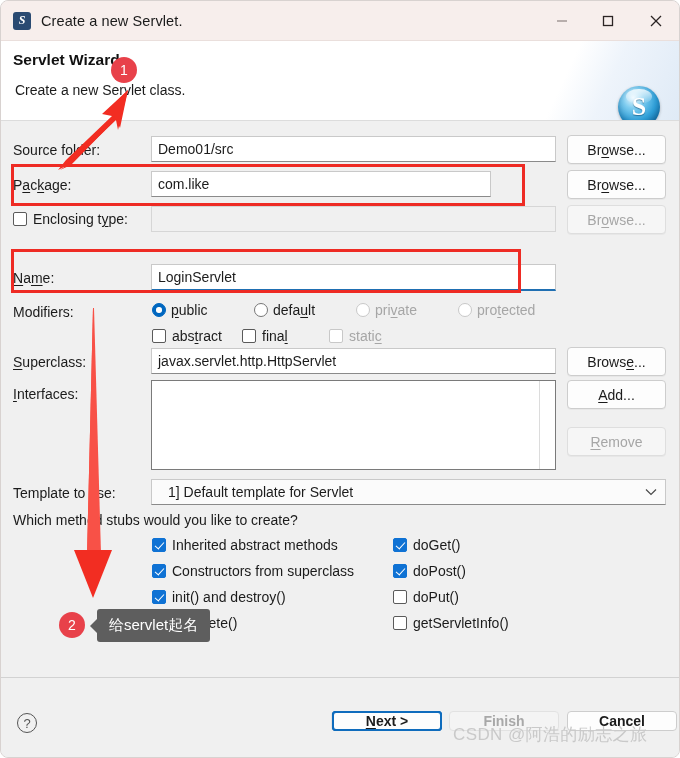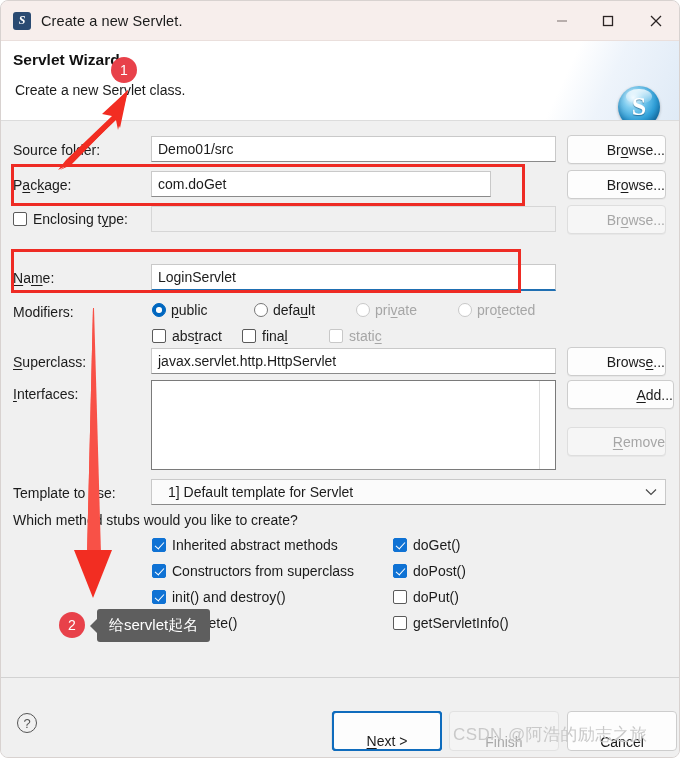--- a/index.html
+++ b/index.html
@@ -115,21 +115,21 @@
   .field.focused { border-bottom: 2px solid #1f6fb2; }
   .field.disabled { background: #f0f0f0; border-color: #d6d6d6; }
 
   .btn {
     position: absolute;
     height: 29px;
     background: #fdfdfd;
     border: 1px solid #cdcdcd;
     border-radius: 4px;
     font-size: 14px; color: #1b1b1b;
-    display: flex; align-items: center; justify-content: flex-end;
+    display: flex; align-items: center; justify-content: center;
     box-shadow: 0 1px 0 rgba(0,0,0,0.035);
   }
   .btn.disabled { color: #a6a6a6; background: #f6f6f6; border-color: #dedede; }
 
   u.mn { text-decoration: underline; text-underline-offset: 2px; }
 
   .listbox {
     position: absolute;
     background: #ffffff;
     border: 1px solid #7a7a7a;
@@ -189,24 +189,24 @@
     background: #f0f0f0;
     border-top: 1px solid #d2d2d2;
   }
   .help-icon {
     position: absolute; left: 16px; top: 712px;
     width: 20px; height: 20px; border-radius: 50%;
     border: 1.5px solid #555; color: #555;
     font-size: 13px; display: flex; align-items: center; justify-content: center;
   }
   .fbtn {
-    position: absolute; top: 710px; height: 40px;
+    position: absolute; top: 710px; height: 20px;
     border-radius: 4px; font-size: 14px;
-    display: flex; align-items: flex-end; justify-content: center;
-    background: #fdfdfd; border: 1px solid #cdcdcd; color: #1b1b1b;
+    display: flex; align-items: center; justify-content: center;
+    background: #fdfdfd; border: 1px solid #cdcdcd; color: #1b1b1b; font-weight: bold;
   }
   .fbtn.dis { color: #a8a8a8; background: #f4f4f4; border-color: #e2e2e2; }
   .fbtn.primary { border: 2px solid #0f6cbd; background: #fdfdfd; }
 
   .watermark {
     position: absolute; left: 452px; top: 722px;
     font-size: 17px; color: #c9c9c9; white-space: nowrap;
     letter-spacing: 0.4px;
   }
 
@@ -274,21 +274,21 @@
 
   <div class="body">
 
     <div class="lbl" style="left:12px; top:20px;">Source folder:</div>
     <div class="field" style="left:150px; top:14px; width:405px;">Demo01/src</div>
     <div class="btn" style="left:566px; top:13px; width:99px;">
       <span>Br<u class="mn">o</u>wse...</span>
     </div>
 
     <div class="lbl" style="left:12px; top:55px;">P<u class="mn">a</u>c<u class="mn">k</u>age:</div>
-    <div class="field" style="left:150px; top:49px; width:340px;">com.doGet</div>
+    <div class="field" style="left:150px; top:49px; width:340px;">com.like</div>
     <div class="btn" style="left:566px; top:48px; width:99px;">
       <span>Br<u class="mn">o</u>wse...</span>
     </div>
 
     <div class="opt" style="left:12px; top:89px;">
       <span class="check"></span>
       <span>Enclosing t<u class="mn">y</u>pe:</span>
     </div>
     <div class="field disabled" style="left:150px; top:84px; width:405px;"></div>
     <div class="btn disabled" style="left:566px; top:83px; width:99px;">
@@ -332,21 +332,21 @@
     <div class="lbl" style="left:12px; top:232px;"><u class="mn">S</u>uperclass:</div>
     <div class="field" style="left:150px; top:226px; width:405px;">javax.servlet.http.HttpServlet</div>
     <div class="btn" style="left:566px; top:225px; width:99px;">
       <span>Brows<u class="mn">e</u>...</span>
     </div>
 
     <div class="lbl" style="left:12px; top:264px;"><u class="mn">I</u>nterfaces:</div>
     <div class="listbox" style="left:150px; top:258px; width:405px; height:90px;">
       <div class="sb"></div>
     </div>
-    <div class="btn" style="left:566px; top:258px; width:107px;">
+    <div class="btn" style="left:566px; top:258px; width:99px;">
       <span><u class="mn">A</u>dd...</span>
     </div>
     <div class="btn disabled" style="left:566px; top:305px; width:99px;">
       <span><u class="mn">R</u>emove</span>
     </div>
 
     <div class="lbl" style="left:12px; top:363px;">Template to use:</div>
     <div class="combo" style="left:150px; top:357px; width:515px;">
       <span>1] Default template for Servlet</span>
       <span class="caret">

